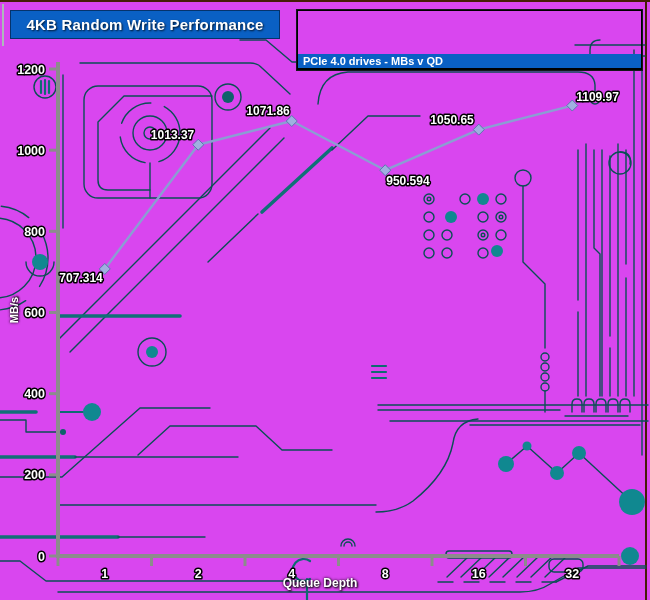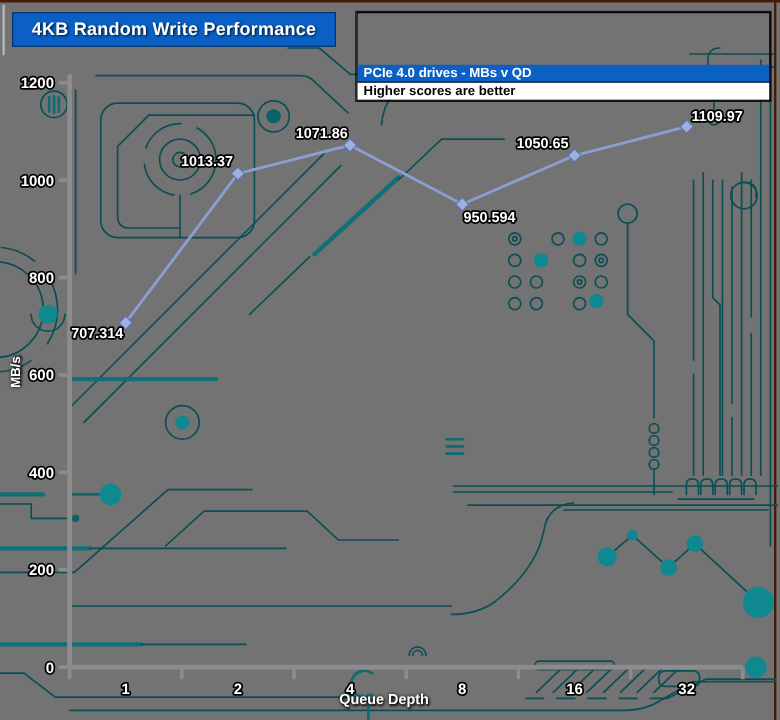--- a/index.html
+++ b/index.html
@@ -1,18 +1,18 @@
 <!DOCTYPE html>
 <html><head>
 <meta charset="utf-8">
 <style>
   html,body{margin:0;padding:0;background:#000;}
   body{width:650px;height:600px;position:relative;overflow:hidden;
        font-family:"Liberation Sans","DejaVu Sans",sans-serif;}
-  .canvas{position:absolute;inset:0;background:#737373;}
+  .canvas{position:absolute;inset:0;background:#d946ef;}
   svg.layer{position:absolute;left:0;top:0;pointer-events:none;}
 
   
   .title-box{position:absolute;left:10px;top:10px;width:268px;height:27px;
     background:#0a60c4;border:1px solid #05336b;display:flex;align-items:center;justify-content:center;}
   .title-box span{color:#fff;font-size:15px;font-weight:bold;letter-spacing:.2px;
     text-shadow:1px 1px 2px rgba(0,0,0,.8);white-space:nowrap;}
 
   
   .legend{position:absolute;left:297px;top:10px;width:343px;border:1px solid #000;
@@ -191,21 +191,20 @@
 
       <circle class="cf" cx="630" cy="556" r="9"></circle>
     </g>
   </svg>
 
   <div class="title-box">
     <span>4KB Random Write Performance</span>
   </div>
   <div class="legend">
     <div class="legend-row legend-blue">PCIe 4.0 drives - MBs v QD</div>
-    <div class="legend-row legend-white">Higher scores are better</div>
   </div>
 
   <svg id="plot" class="layer" width="650" height="600" viewBox="0 0 650 600">
       <line x1="49" y1="556" x2="58" y2="556" class="tick"></line>
       <text x="45" y="560.5" class="lbl" text-anchor="end">0</text>
       <line x1="49" y1="474.83333333333337" x2="58" y2="474.83333333333337" class="tick"></line>
       <text x="45" y="479.33333333333337" class="lbl" text-anchor="end">200</text>
       <line x1="49" y1="393.6666666666667" x2="58" y2="393.6666666666667" class="tick"></line>
       <text x="45" y="398.1666666666667" class="lbl" text-anchor="end">400</text>
       <line x1="49" y1="312.5" x2="58" y2="312.5" class="tick"></line>

